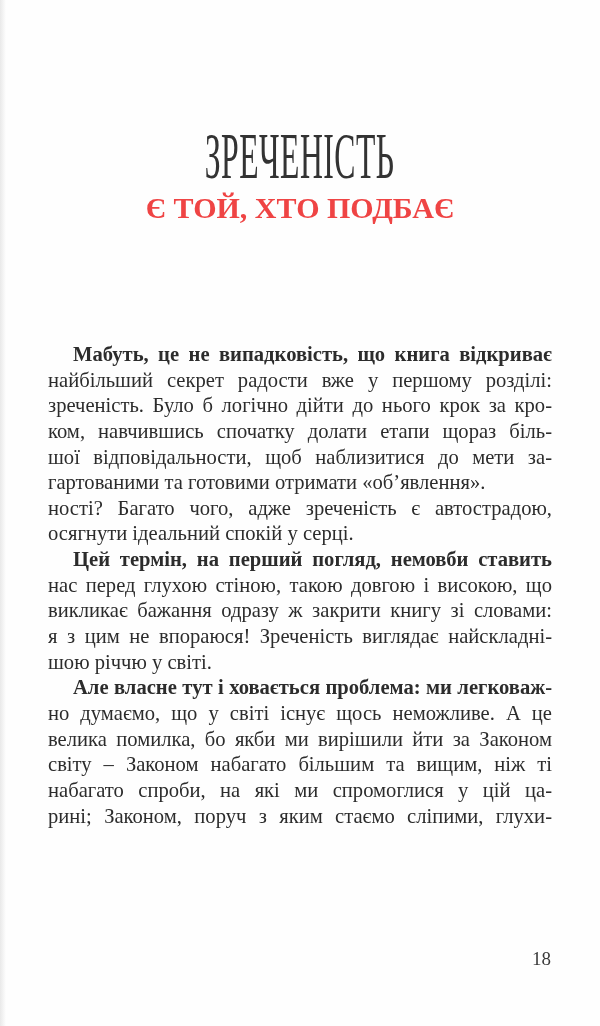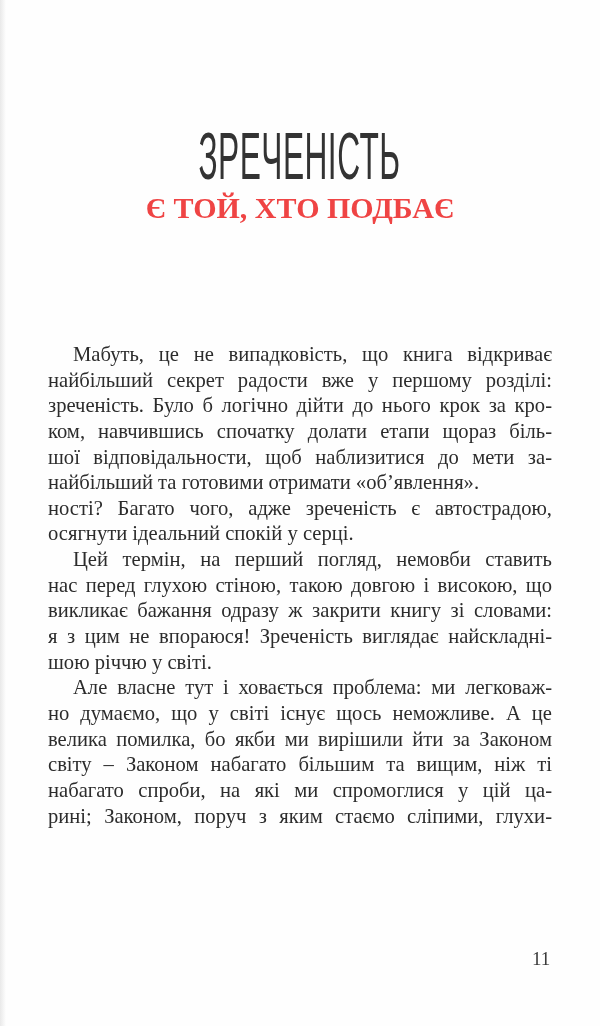--- a/index.html
+++ b/index.html
@@ -26,21 +26,21 @@
       left: 0; top: 0;
       width: 6px; height: 1026px;
       background: linear-gradient(to right, #e9e9e9, #fefefe);
     }
     .chapter-title {
       position: absolute;
       left: 0;
       top: 74px;
       width: 600px;
       text-align: center;
-      font-family: Liberation Sans, sans-serif;
+      font-family: Liberation Serif, serif;
       font-size: 66px;
       line-height: 76px;
       font-weight: normal;
       color: #333333;
       letter-spacing: 1px;
     }
     .chapter-title span {
       display: inline-block;
       transform: scaleX(0.48);
       transform-origin: center;
@@ -68,20 +68,21 @@
     }
     .line {
       display: block;
       white-space: nowrap;
       text-align: justify;
       text-align-last: justify;
       height: 25.65px;
     }
     .line.indent {
       padding-left: 25px;
+      font-weight: bold;
     }
     .line.last {
       text-align-last: left;
     }
     .page-number {
       position: absolute;
       left: 532px;
       top: 948px;
       font-family: "Liberation Serif", serif;
       font-size: 19px;
@@ -97,30 +98,30 @@
   <h1 class="chapter-title"><span>ЗРЕЧЕНІСТЬ</span></h1>
 
   <h2 class="chapter-subtitle">Є ТОЙ, ХТО ПОДБАЄ</h2>
 
   <div class="body-text">
     <span class="line indent">Мабуть, це не випадковість, що книга відкриває</span>
     <span class="line">найбільший секрет радости вже у першому розділі:</span>
     <span class="line">зреченість. Було б логічно дійти до нього крок за кро-</span>
     <span class="line">ком, навчившись спочатку долати етапи щораз біль-</span>
     <span class="line">шої відповідальности, щоб наблизитися до мети за-</span>
-    <span class="line last">найбільший та готовими отримати «об’явлення».</span>
+    <span class="line last">гартованими та готовими отримати «об’явлення».</span>
     <span class="line">ності? Багато чого, адже зреченість є автострадою,</span>
     <span class="line last">осягнути ідеальний спокій у серці.</span>
     <span class="line indent">Цей термін, на перший погляд, немовби ставить</span>
     <span class="line">нас перед глухою стіною, такою довгою і високою, що</span>
     <span class="line">викликає бажання одразу ж закрити книгу зі словами:</span>
     <span class="line">я з цим не впораюся! Зреченість виглядає найскладні-</span>
     <span class="line last">шою річчю у світі.</span>
     <span class="line indent">Але власне тут і ховається проблема: ми легковаж-</span>
     <span class="line">но думаємо, що у світі існує щось неможливе. А це</span>
     <span class="line">велика помилка, бо якби ми вирішили йти за Законом</span>
     <span class="line">світу – Законом набагато більшим та вищим, ніж ті</span>
     <span class="line">набагато спроби, на які ми спромоглися у цій ца-</span>
     <span class="line">рині; Законом, поруч з яким стаємо сліпими, глухи-</span>
   </div>
 
-  <div class="page-number">11</div>
+  <div class="page-number">18</div>
 </div>
 
 </body></html>

